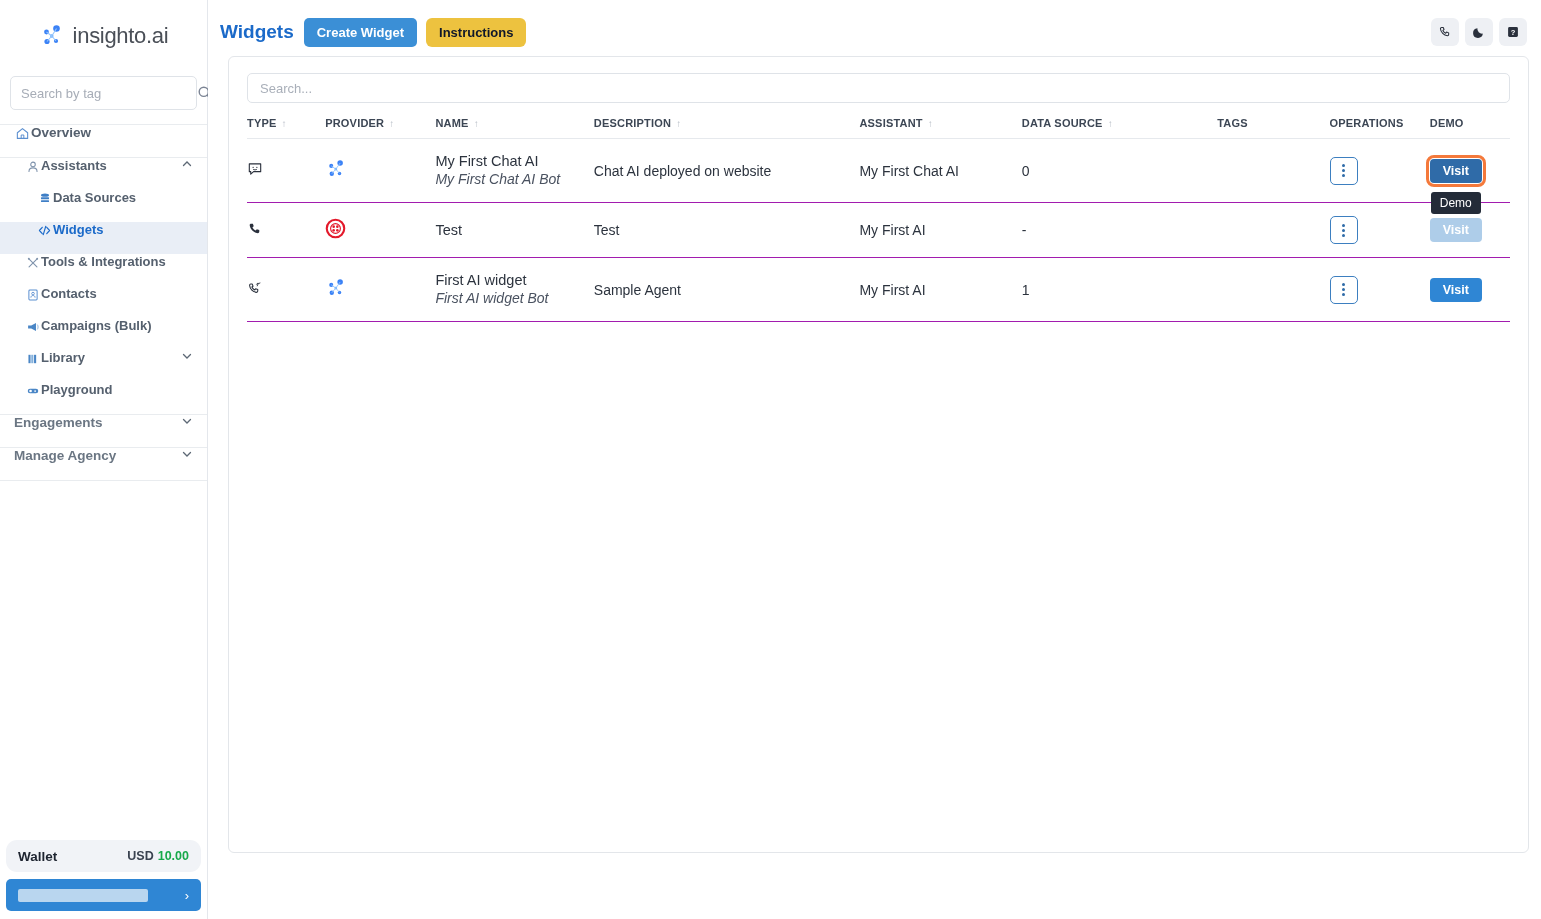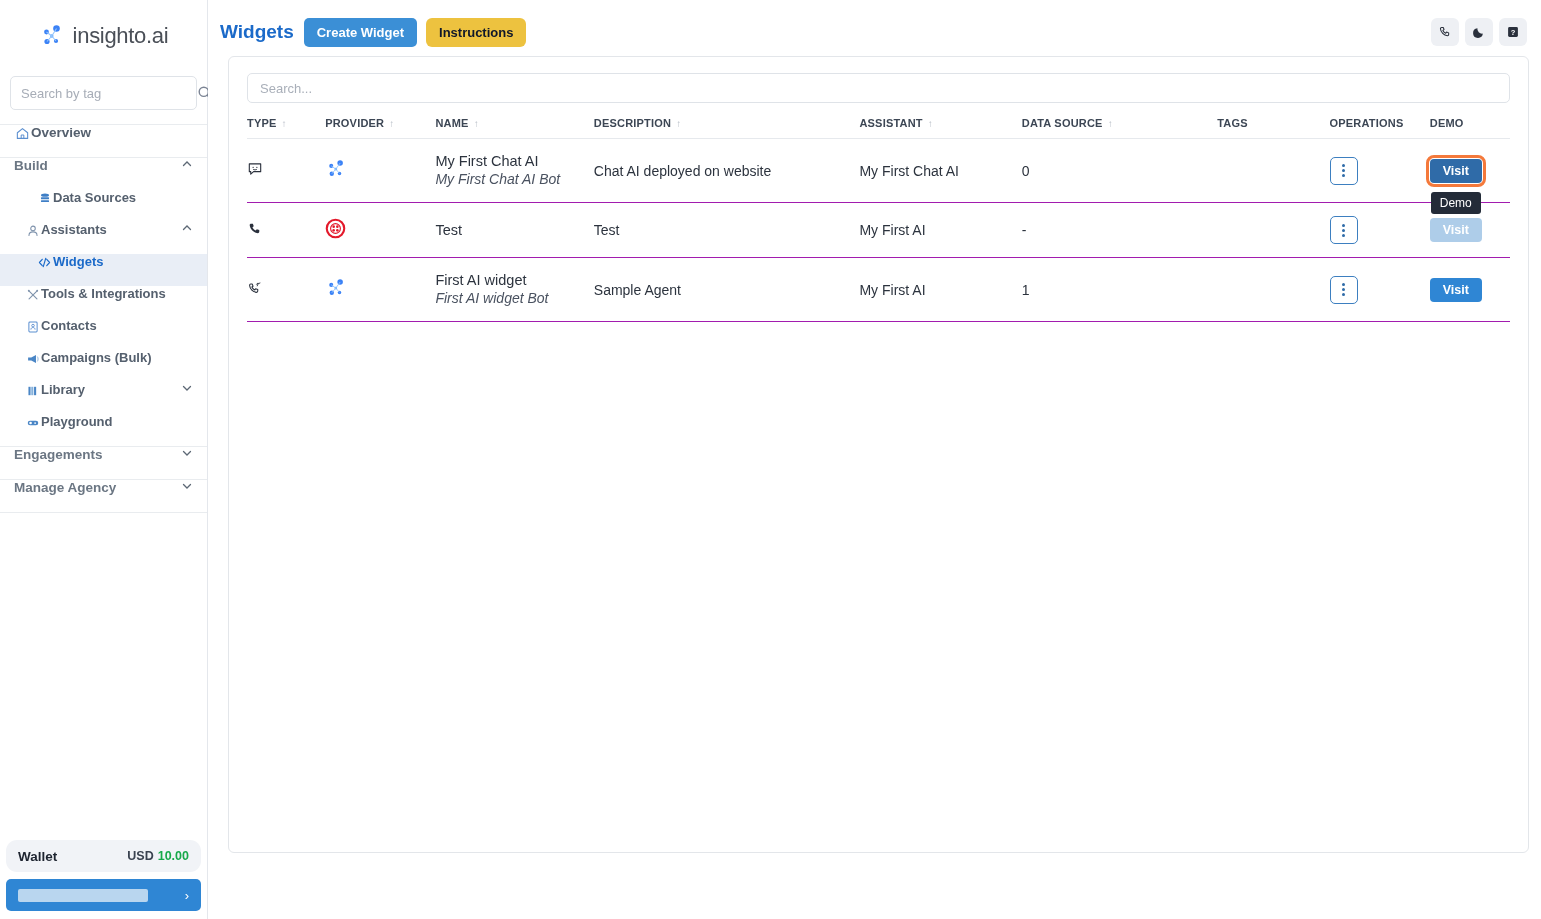--- a/index.html
+++ b/index.html
@@ -233,53 +233,45 @@
           <svg viewBox="0 0 16 16" width="15" height="15">
             <path d="M2.5 7.2 L8 2.8 L13.5 7.2 V13.2 H2.5 Z" fill="none" stroke="#5b8fd0" stroke-width="1.15" stroke-linejoin="round"></path>
             <path d="M6.6 13.2 V9.6 H9.4 V13.2" fill="none" stroke="#5b8fd0" stroke-width="1.05"></path>
           </svg>
         </span>
         <span class="lbl">Overview</span>
       </div>
 
       <div class="nav-divider"></div>
 
-      <div class="nav-row group">
-        <span class="lbl">Build</span>
-        <span class="chev">
-          <svg viewBox="0 0 12 12" width="12" height="12">
-              <path d="M2.5 7.5 L6 4 L9.5 7.5" fill="none" stroke="#5d6875" stroke-width="1.3" stroke-linecap="round"></path>
-            </svg>
-        </span>
-      </div>
-
-      <div class="nav-row lvl2">
-        <span class="ic">
-          <svg viewBox="0 0 16 16" width="14" height="14">
-            <ellipse cx="8" cy="3.6" rx="4.6" ry="1.9" fill="#3f7fc6"></ellipse>
-            <rect x="3.4" y="6.1" width="9.2" height="2.1" rx="0.6" fill="#3f7fc6"></rect>
-            <rect x="3.4" y="9.3" width="9.2" height="2.1" rx="0.6" fill="#3f7fc6"></rect>
-          </svg>
-        </span>
-        <span class="lbl">Data Sources</span>
-      </div>
 
       <div class="nav-row lvl1">
         <span class="ic">
           <svg viewBox="0 0 16 16" width="14" height="14">
             <circle cx="8" cy="5" r="2.6" fill="none" stroke="#7f93ac" stroke-width="1.2"></circle>
             <path d="M3.4 13.2 C3.4 10.3 5.4 9 8 9 C10.6 9 12.6 10.3 12.6 13.2" fill="none" stroke="#7f93ac" stroke-width="1.2" stroke-linecap="round"></path>
           </svg>
         </span>
         <span class="lbl">Assistants</span>
         <span class="chev">
           <svg viewBox="0 0 12 12" width="12" height="12">
               <path d="M2.5 7.5 L6 4 L9.5 7.5" fill="none" stroke="#5d6875" stroke-width="1.3" stroke-linecap="round"></path>
             </svg>
         </span>
+      </div>
+
+      <div class="nav-row lvl2">
+        <span class="ic">
+          <svg viewBox="0 0 16 16" width="14" height="14">
+            <ellipse cx="8" cy="3.6" rx="4.6" ry="1.9" fill="#3f7fc6"></ellipse>
+            <rect x="3.4" y="6.1" width="9.2" height="2.1" rx="0.6" fill="#3f7fc6"></rect>
+            <rect x="3.4" y="9.3" width="9.2" height="2.1" rx="0.6" fill="#3f7fc6"></rect>
+          </svg>
+        </span>
+        <span class="lbl">Data Sources</span>
       </div>
 
       <div class="nav-row lvl2 active">
         <span class="ic">
           <svg viewBox="0 0 16 16" width="15" height="15">
             <path d="M5.6 4.6 L2.6 8 L5.6 11.4 M10.4 4.6 L13.4 8 L10.4 11.4 M9.3 3.6 L6.7 12.4" fill="none" stroke="#1b6ac9" stroke-width="1.25" stroke-linecap="round" stroke-linejoin="round"></path>
           </svg>
         </span>
         <span class="lbl">Widgets</span>
       </div>

